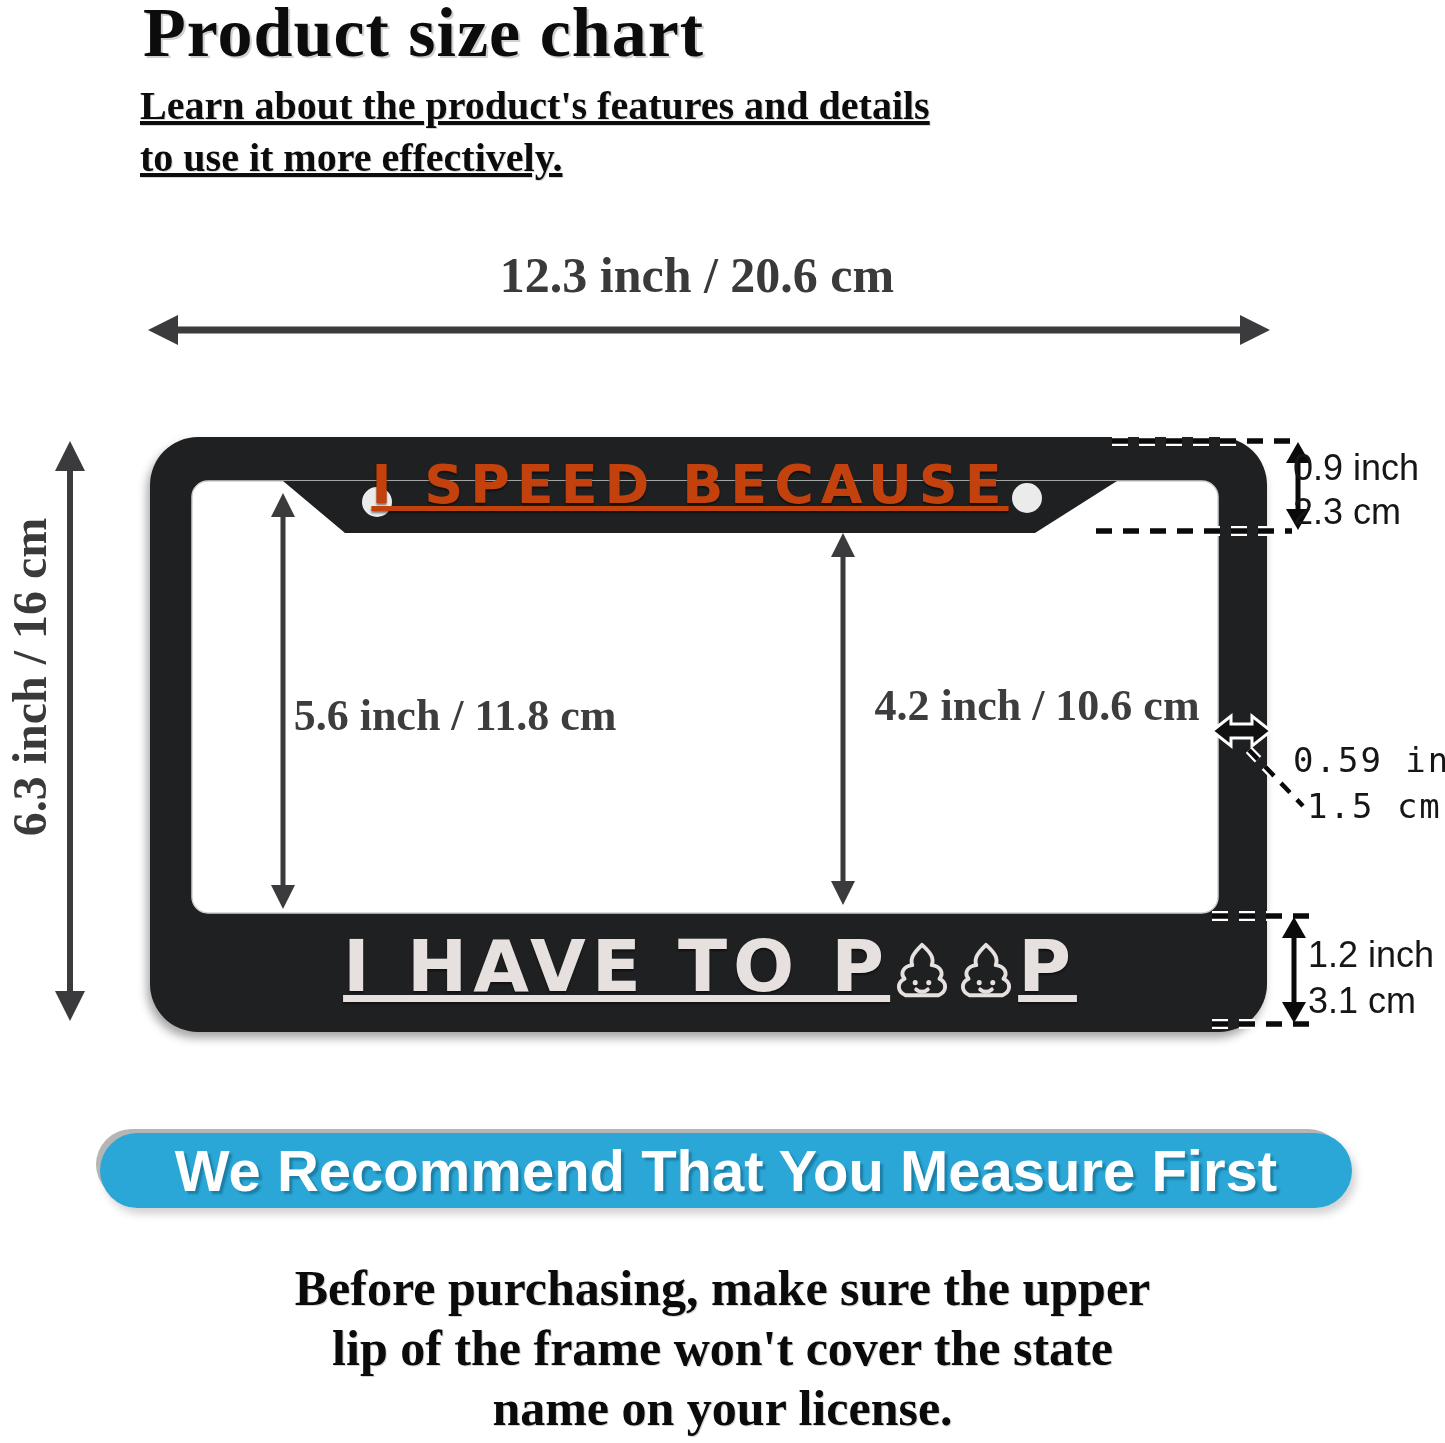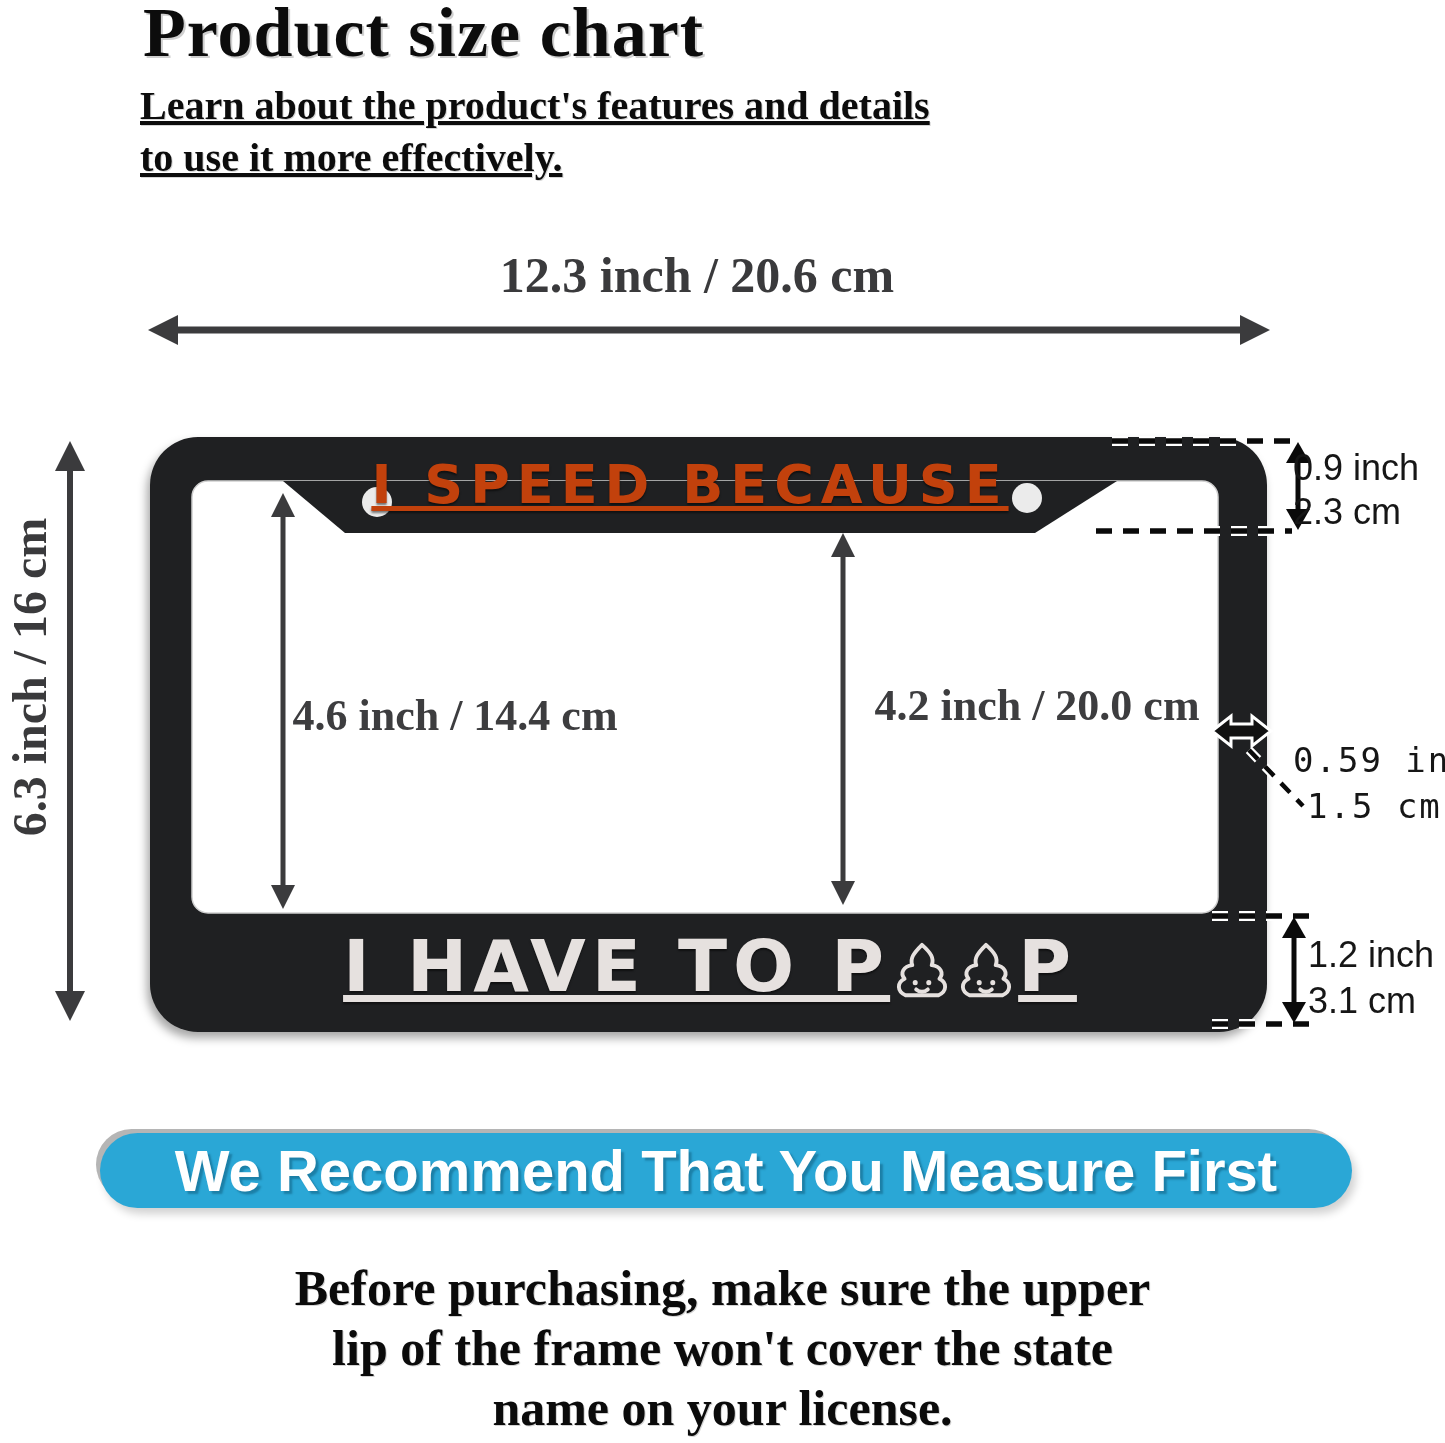--- a/index.html
+++ b/index.html
@@ -128,22 +128,22 @@
   </svg>
 
   <h1 class="page-title">Product size chart</h1>
   <div class="page-subtitle">
     <div>Learn about the product's features and details</div>
     <div>to use it more effectively.</div>
   </div>
 
   <div class="width-label">12.3 inch / 20.6 cm</div>
   <div class="height-label">6.3 inch / 16 cm</div>
-  <div class="inner-label left">4.6 inch / 14.4 cm</div>
-  <div class="inner-label right">4.2 inch / 20.0 cm</div>
+  <div class="inner-label left">5.6 inch / 11.8 cm</div>
+  <div class="inner-label right">4.2 inch / 10.6 cm</div>
 
   <div class="side-dim top-lip">
     <div>0.9 inch</div>
     <div>2.3 cm</div>
   </div>
   <div class="side-dim rail">
     <div>0.59 inch</div>
     <div class="l2">1.5 cm</div>
   </div>
   <div class="side-dim bottom-bar">

